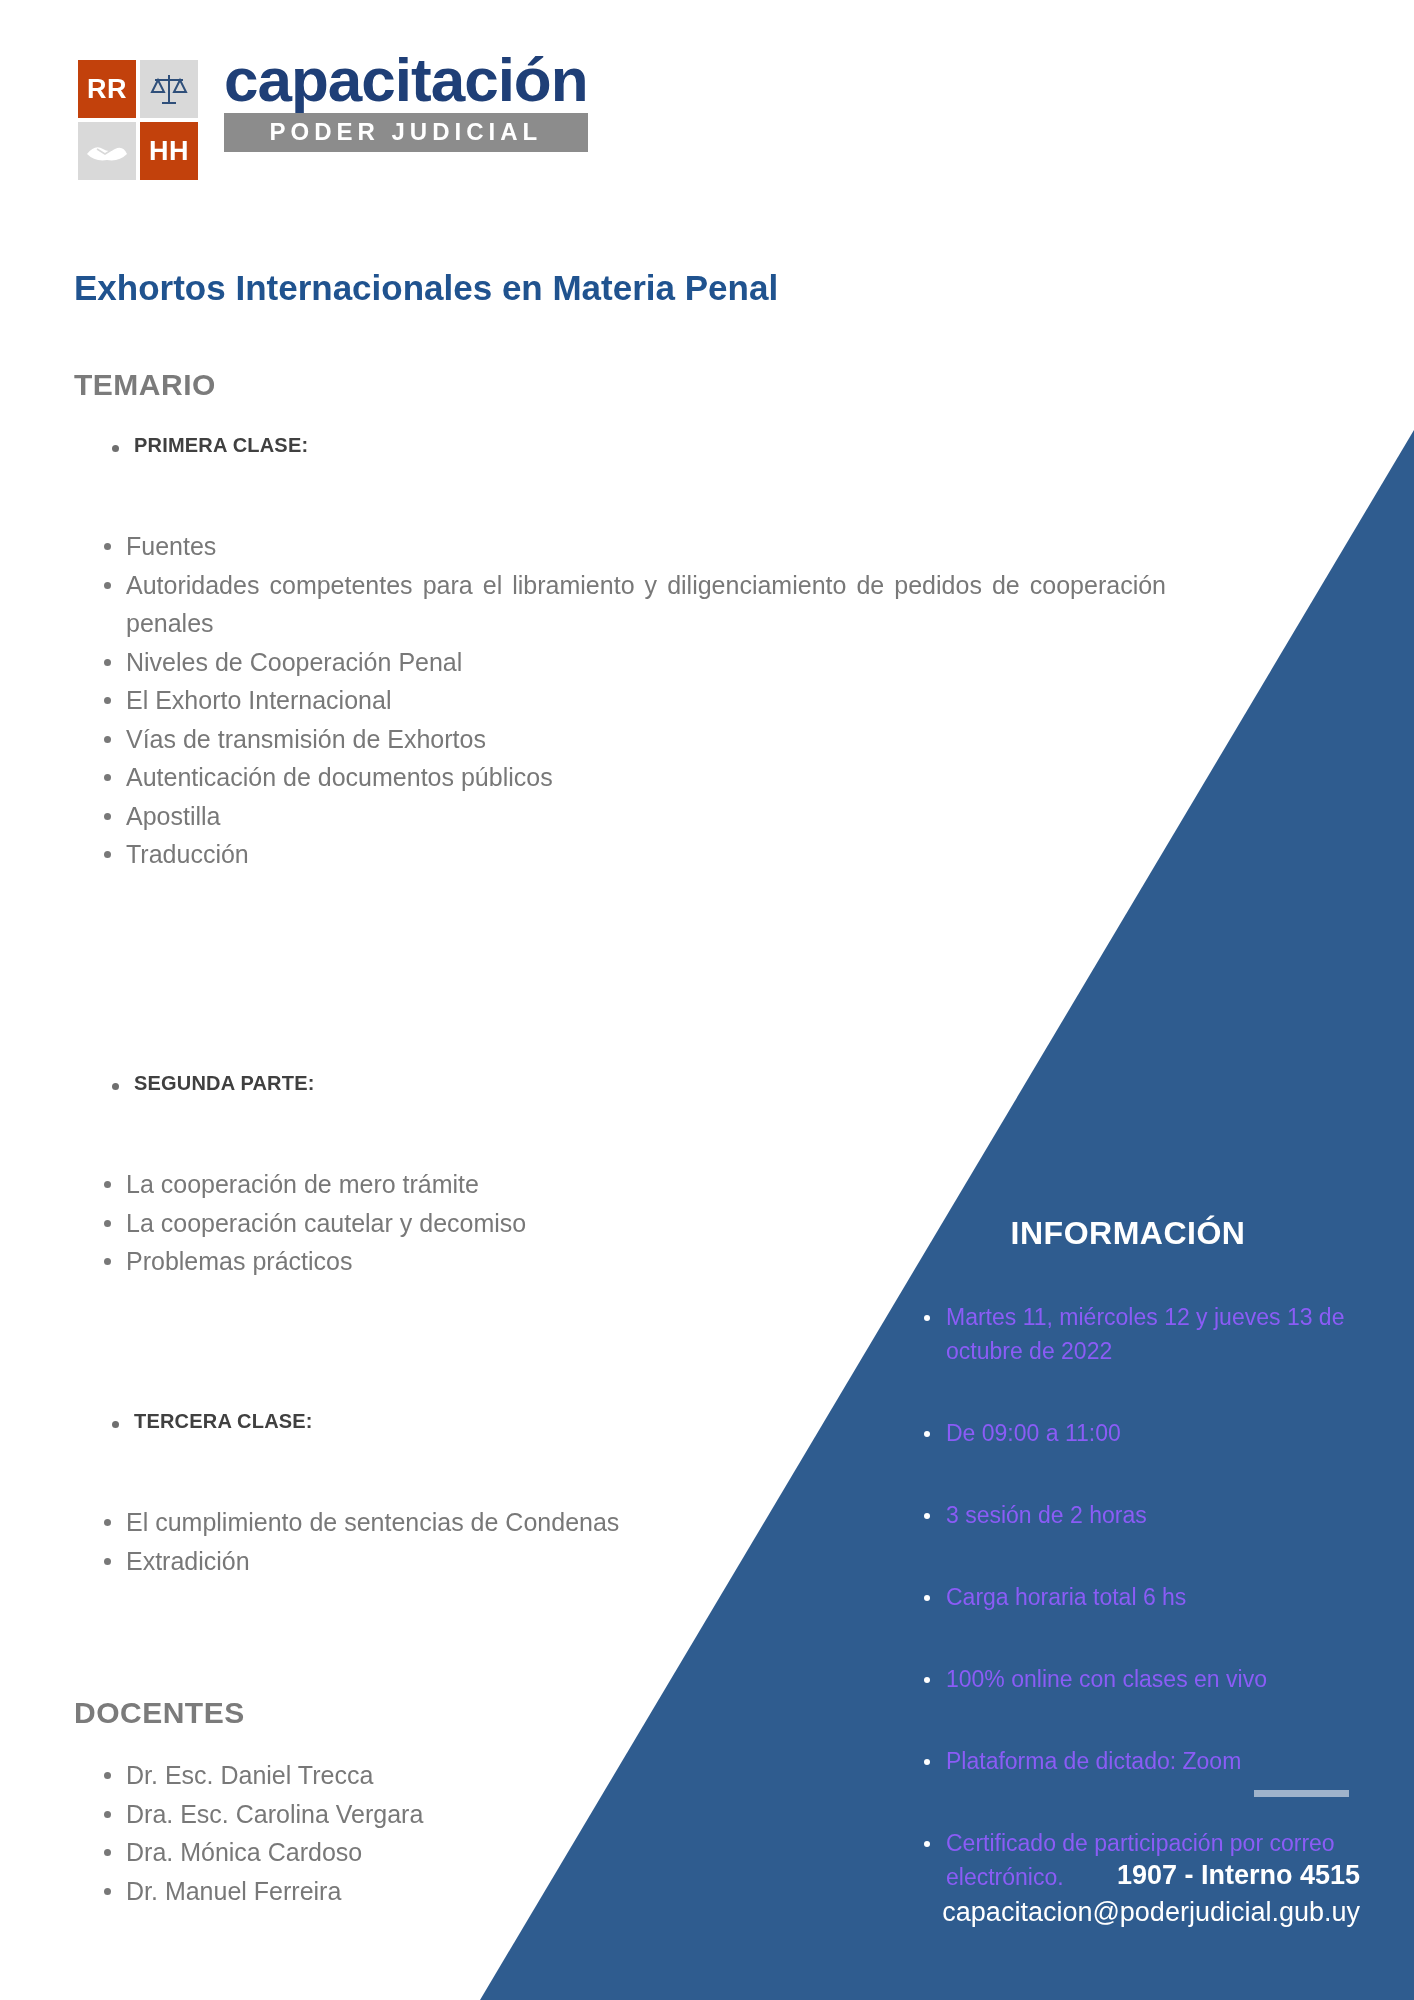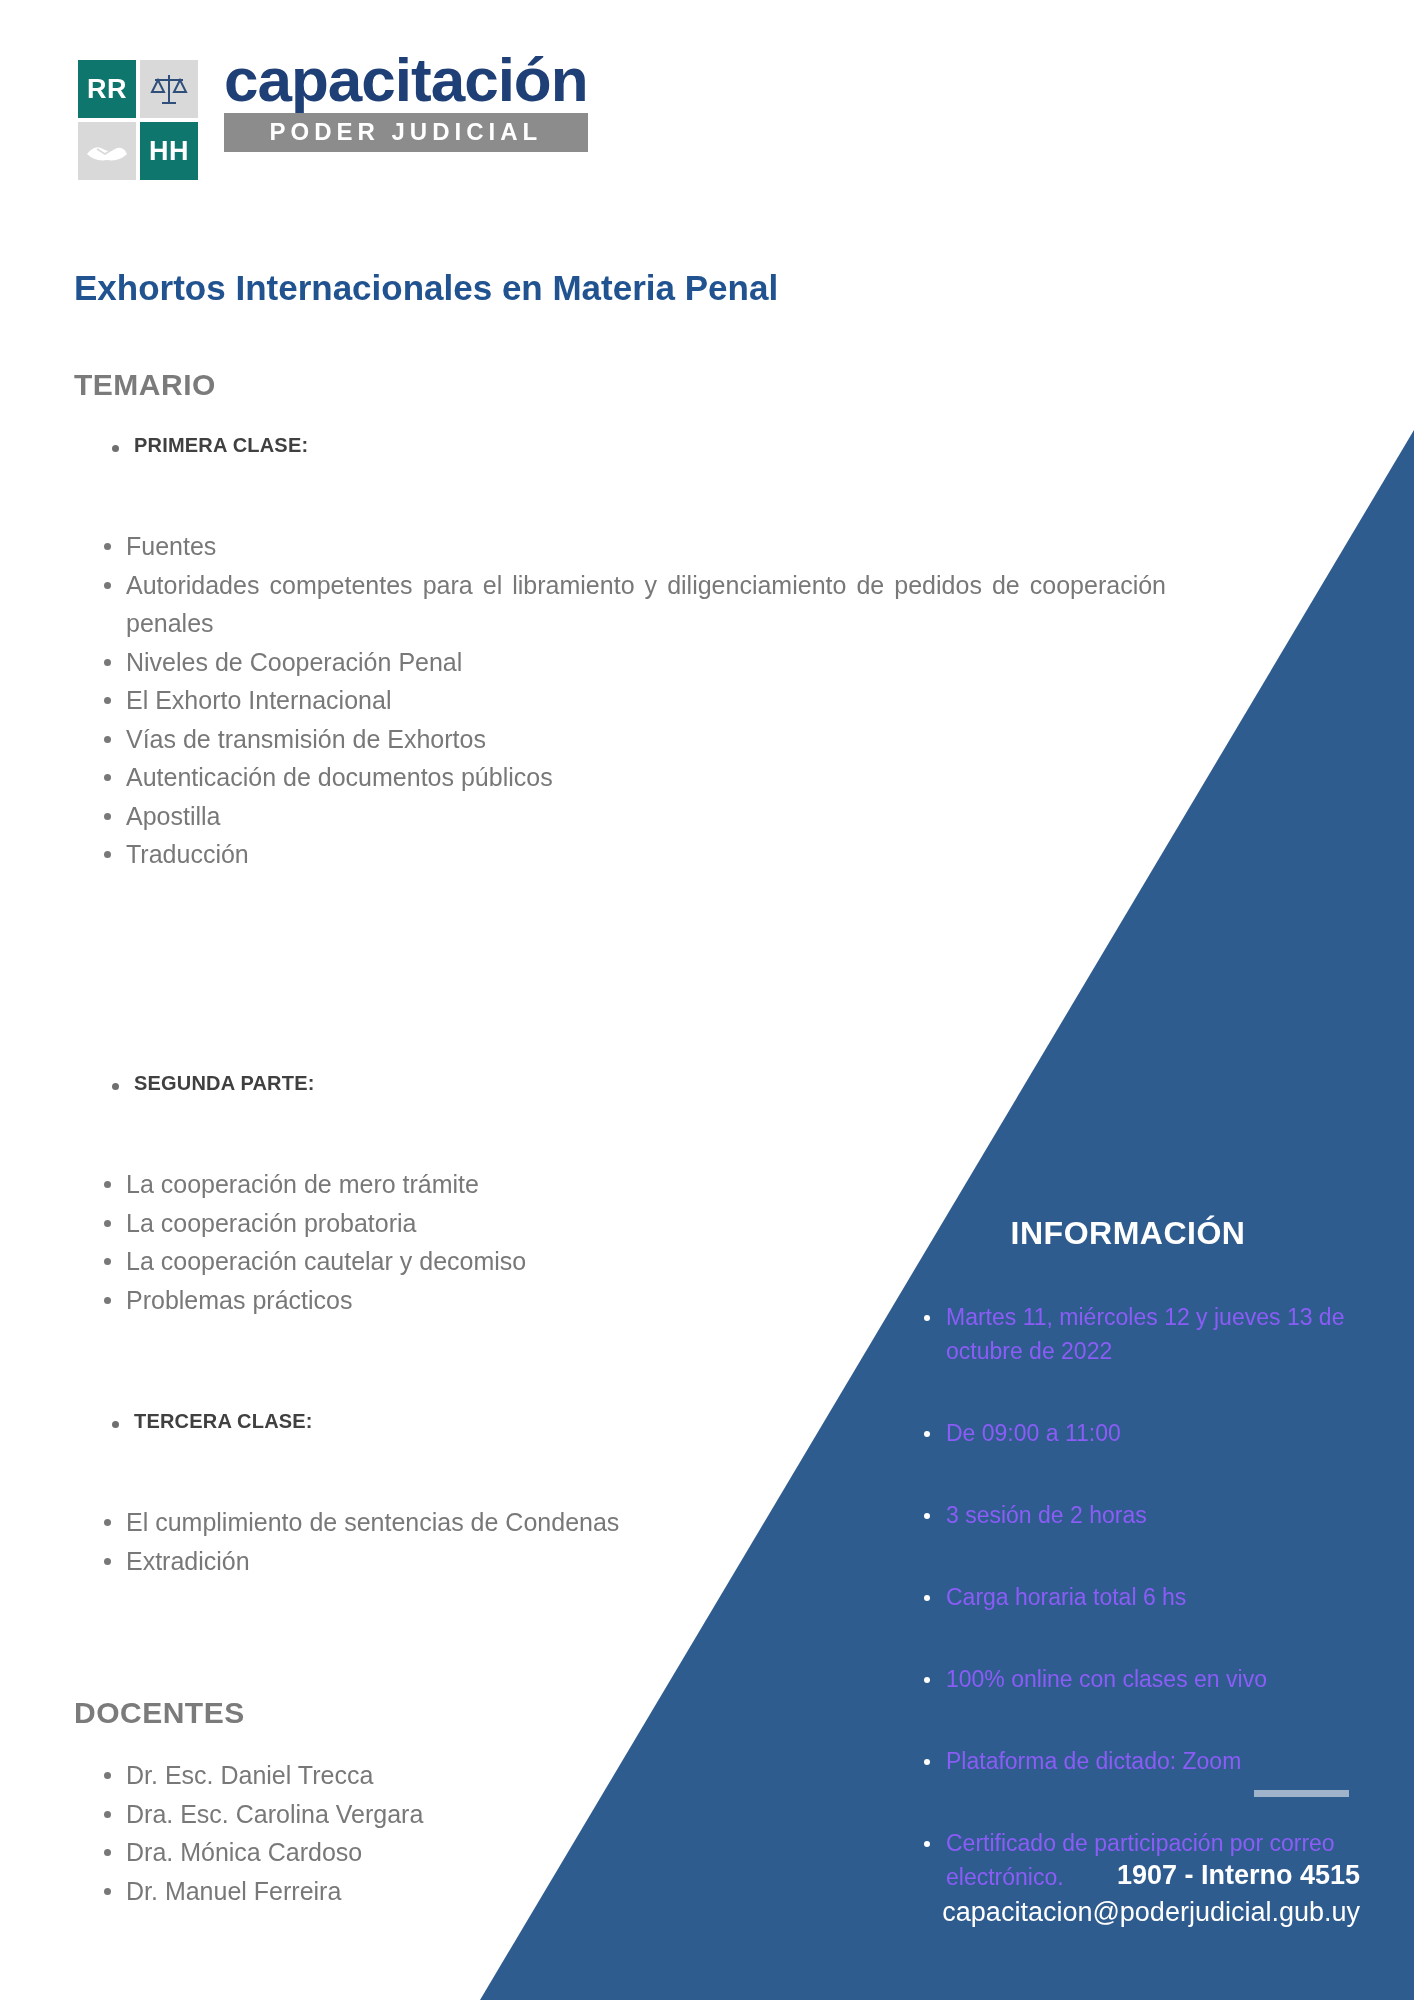--- a/index.html
+++ b/index.html
@@ -34,21 +34,21 @@
     z-index: 3;
   }
   .logo-grid {
     display: grid;
     grid-template-columns: 58px 58px;
     grid-template-rows: 58px 58px;
     gap: 4px;
     margin-top: 10px;
   }
   .logo-cell {
-    background: #0f766e;
+    background: #c2410c;
     display: flex;
     align-items: center;
     justify-content: center;
     color: #ffffff;
     font-weight: bold;
     font-size: 27px;
     letter-spacing: 0.5px;
   }
   .logo-cell.light { background: #d9d9d9; color: #3b3b3b; }
   .logo-cell svg { display: block; }
@@ -250,21 +250,20 @@
     <li>Apostilla</li>
     <li>Traducción</li>
   </ul>
 
   <ul class="list-segunda">
     <li class="clase-label">SEGUNDA PARTE:</li>
   </ul>
 
   <ul class="items-segunda">
     <li>La cooperación de mero trámite</li>
-    <li>La cooperación probatoria</li>
     <li>La cooperación cautelar y decomiso</li>
     <li>Problemas prácticos</li>
   </ul>
 
   <ul class="list-tercera">
     <li class="clase-label">TERCERA CLASE:</li>
   </ul>
 
   <ul class="items-tercera">
     <li>El cumplimiento de  sentencias de Condenas</li>

